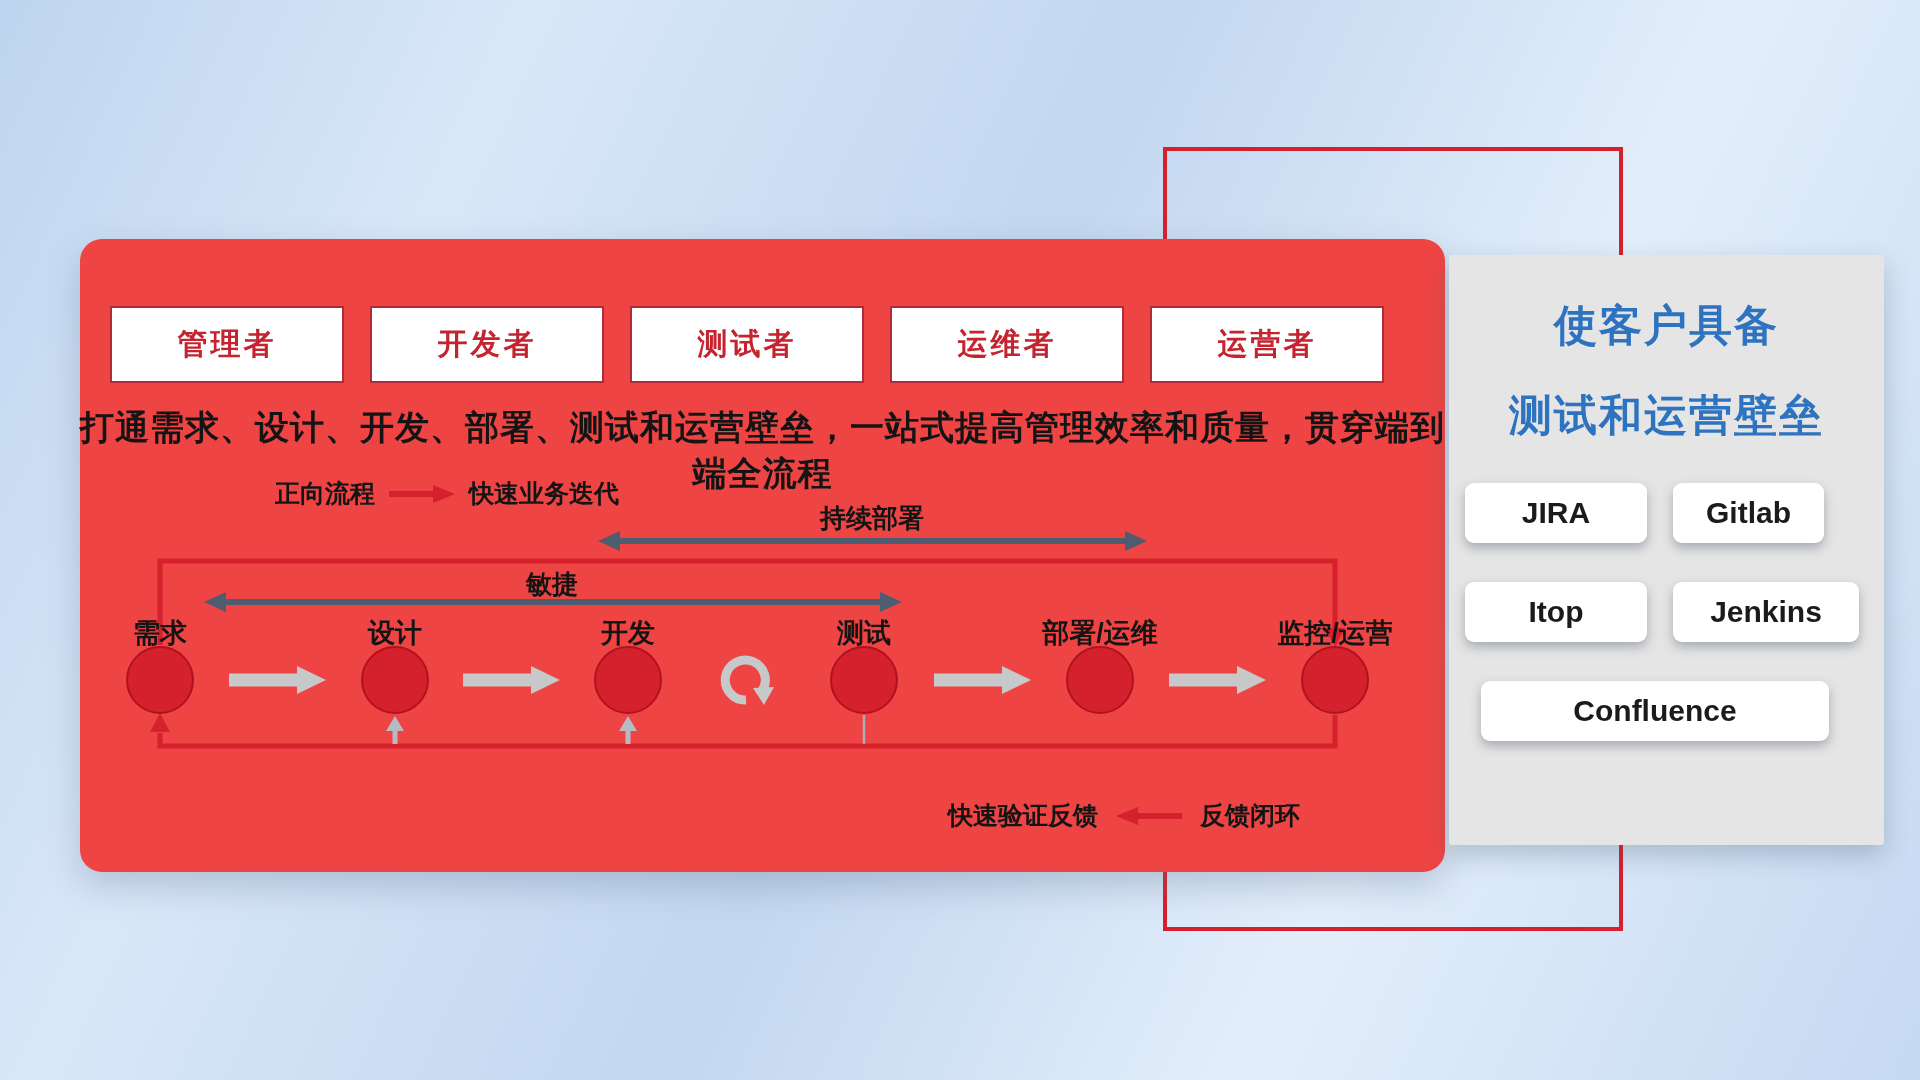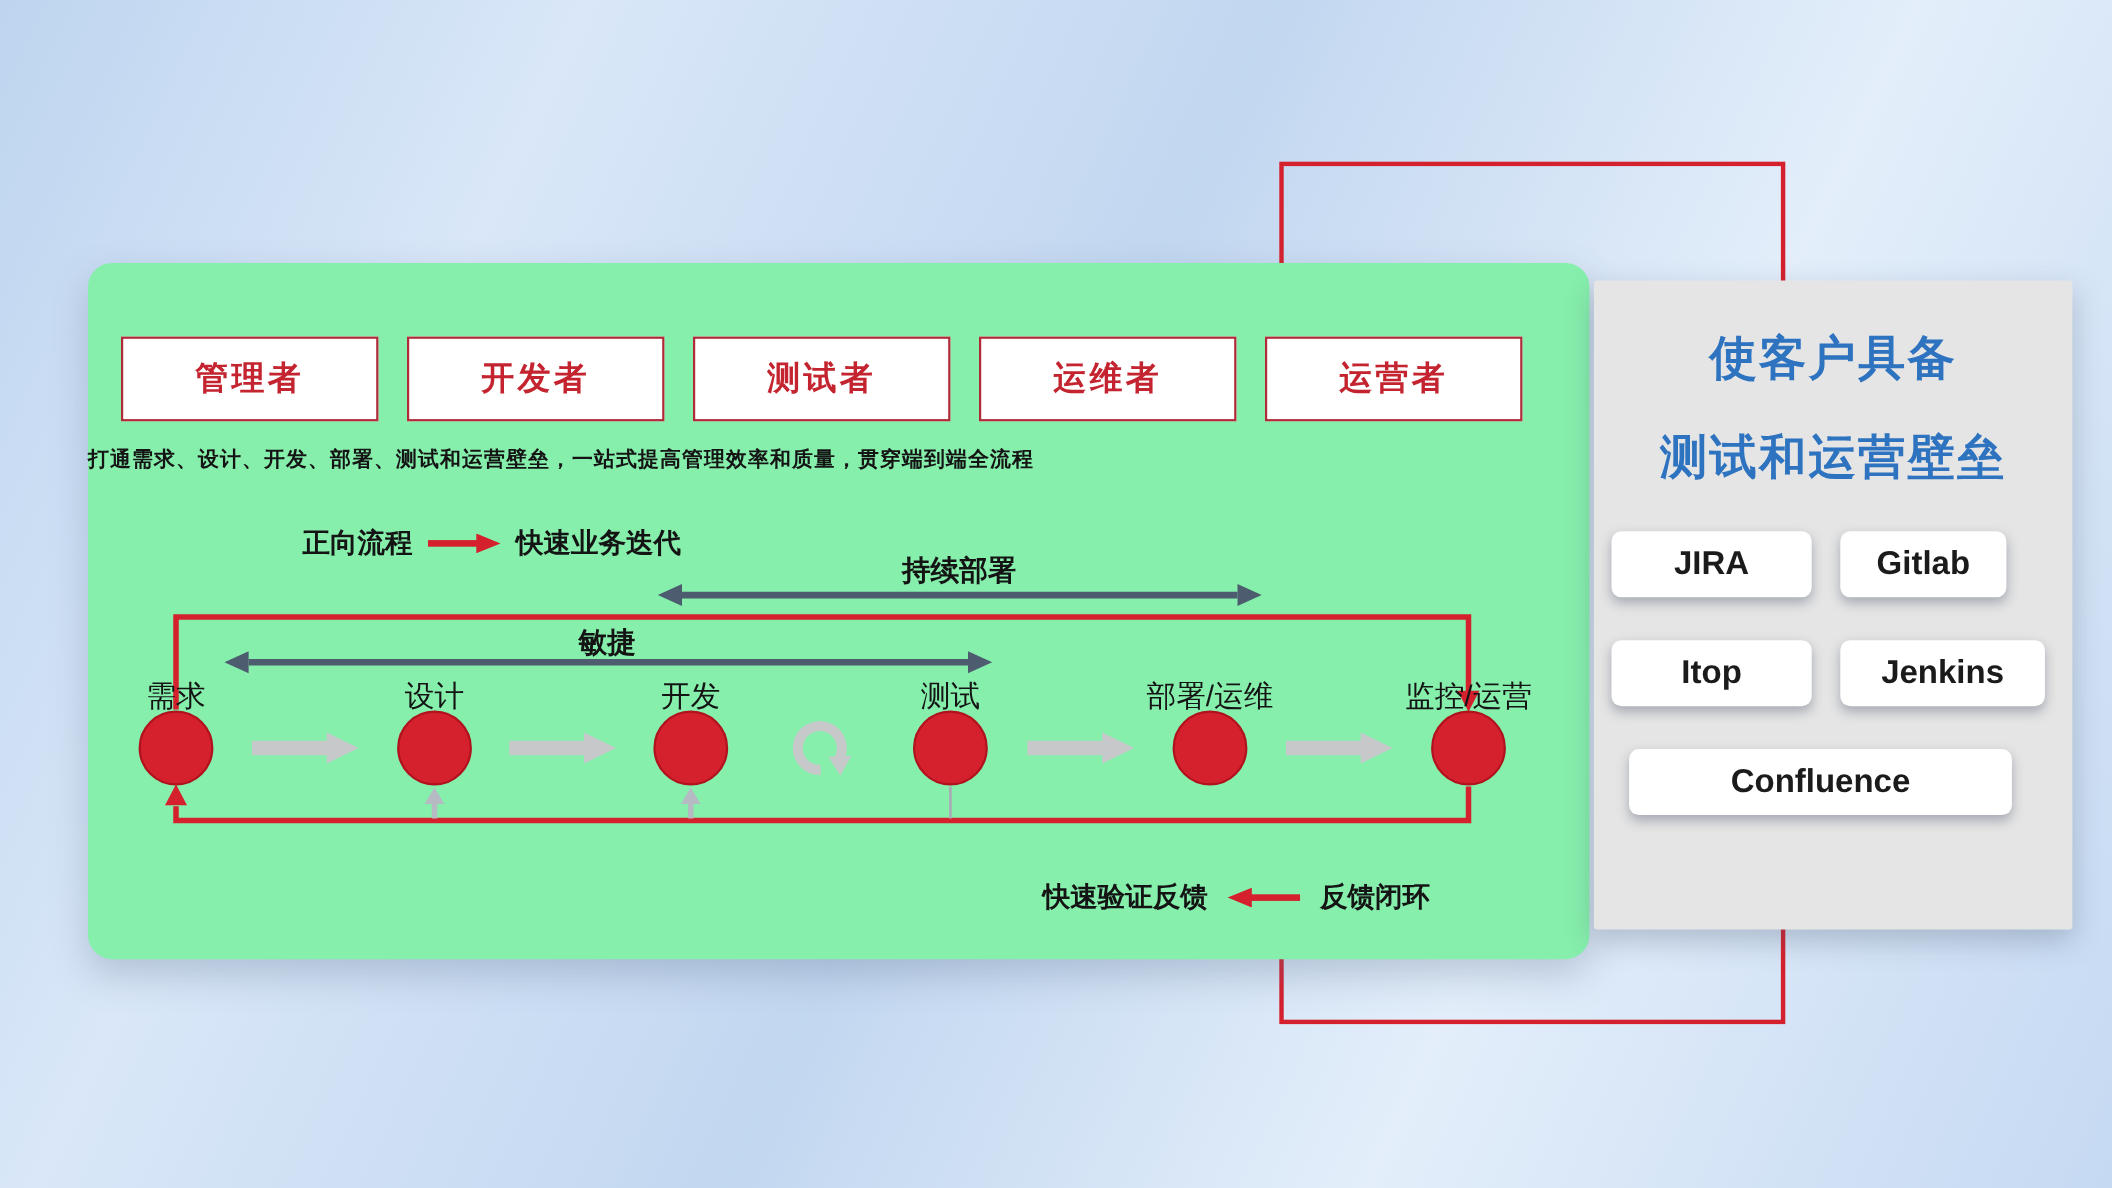--- a/index.html
+++ b/index.html
@@ -10,59 +10,59 @@
     position: relative;
   }
 
   .red-frame {
     position: absolute; left: 1163px; top: 147px; width: 460px; height: 784px;
     border: 4px solid #d5202d; z-index: 1;
   }
 
   .main-card {
     position: absolute; left: 80px; top: 239px; width: 1365px; height: 633px;
-    background: #86efac; border-radius: 22px; z-index: 2;
+    background: #ef4444; border-radius: 22px; z-index: 2;
     box-shadow: 0 14px 34px rgba(90,110,140,0.30);
   }
 
   .roles {
     position: absolute; left: 30px; top: 67px; width: 1274px; height: 77px;
     display: flex; justify-content: space-between;
   }
   .role-box {
     width: 234px; height: 77px; border: 2px solid #b02a37;
     display: flex; align-items: center; justify-content: center;
     background: #ffffff;
   }
   .role-box span { color: #c4242f; font-size: 30px; font-weight: bold; letter-spacing: 3px; }
 
   .desc {
     position: absolute; left: 0; top: 166px; width: 100%;
-    text-align: left; font-size: 19px; font-weight: bold; color: #141414;
+    text-align: center; font-size: 34px; font-weight: bold; color: #141414;
     letter-spacing: 1px;
   }
 
   .legend-forward {
     position: absolute; left: 195px; top: 238px;
     display: flex; align-items: center; gap: 14px; z-index: 3;
   }
   .legend-forward .txt, .legend-feedback .txt {
     font-size: 25px; font-weight: bold; color: #141414;
   }
 
   .legend-feedback {
     position: absolute; left: 868px; top: 560px;
     display: flex; align-items: center; gap: 18px; z-index: 3;
   }
 
   .diagram-svg { position: absolute; left: 0; top: 0; width: 1365px; height: 633px; z-index: 2; pointer-events: none; }
 
   .stage-label {
     position: absolute; top: 376px; width: 180px; text-align: center;
-    font-size: 27px; font-weight: normal; color: #141414; z-index: 3;
+    font-size: 27px; font-weight: bold; color: #141414; z-index: 3;
   }
   .span-label {
     position: absolute; text-align: center;
     font-size: 26px; font-weight: bold; color: #141414; z-index: 3;
   }
   .span-agile { left: 412px; top: 328px; width: 120px; }
   .span-cd    { left: 692px; top: 262px; width: 200px; }
 
   .side-panel {
     position: absolute; left: 1449px; top: 255px; width: 435px; height: 590px;

